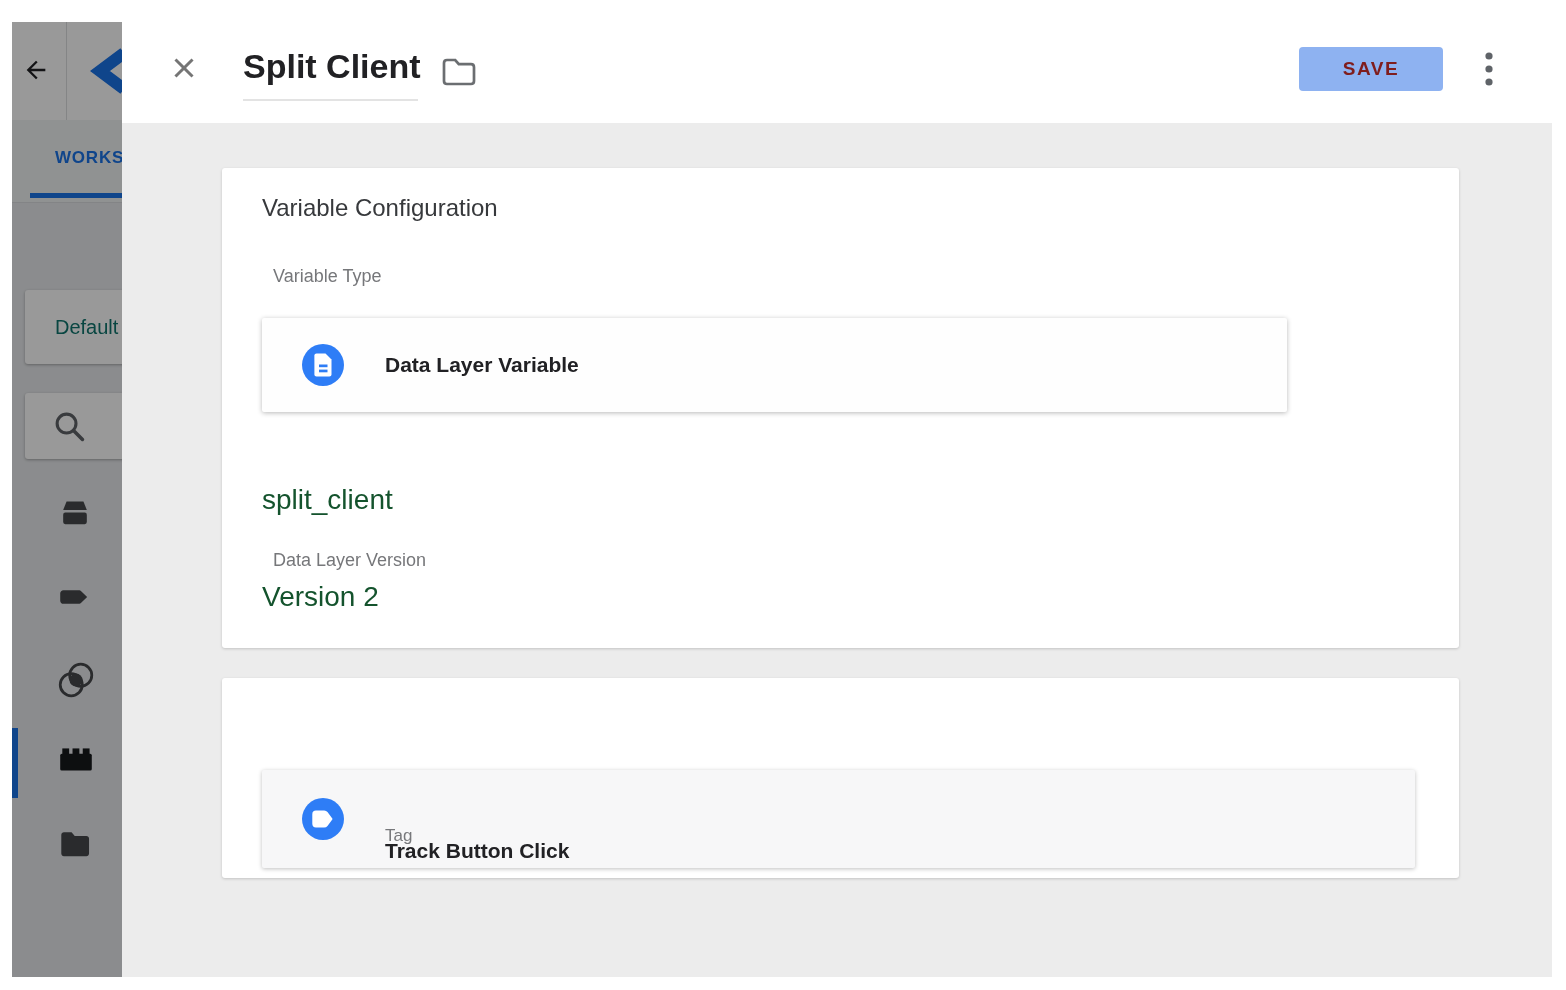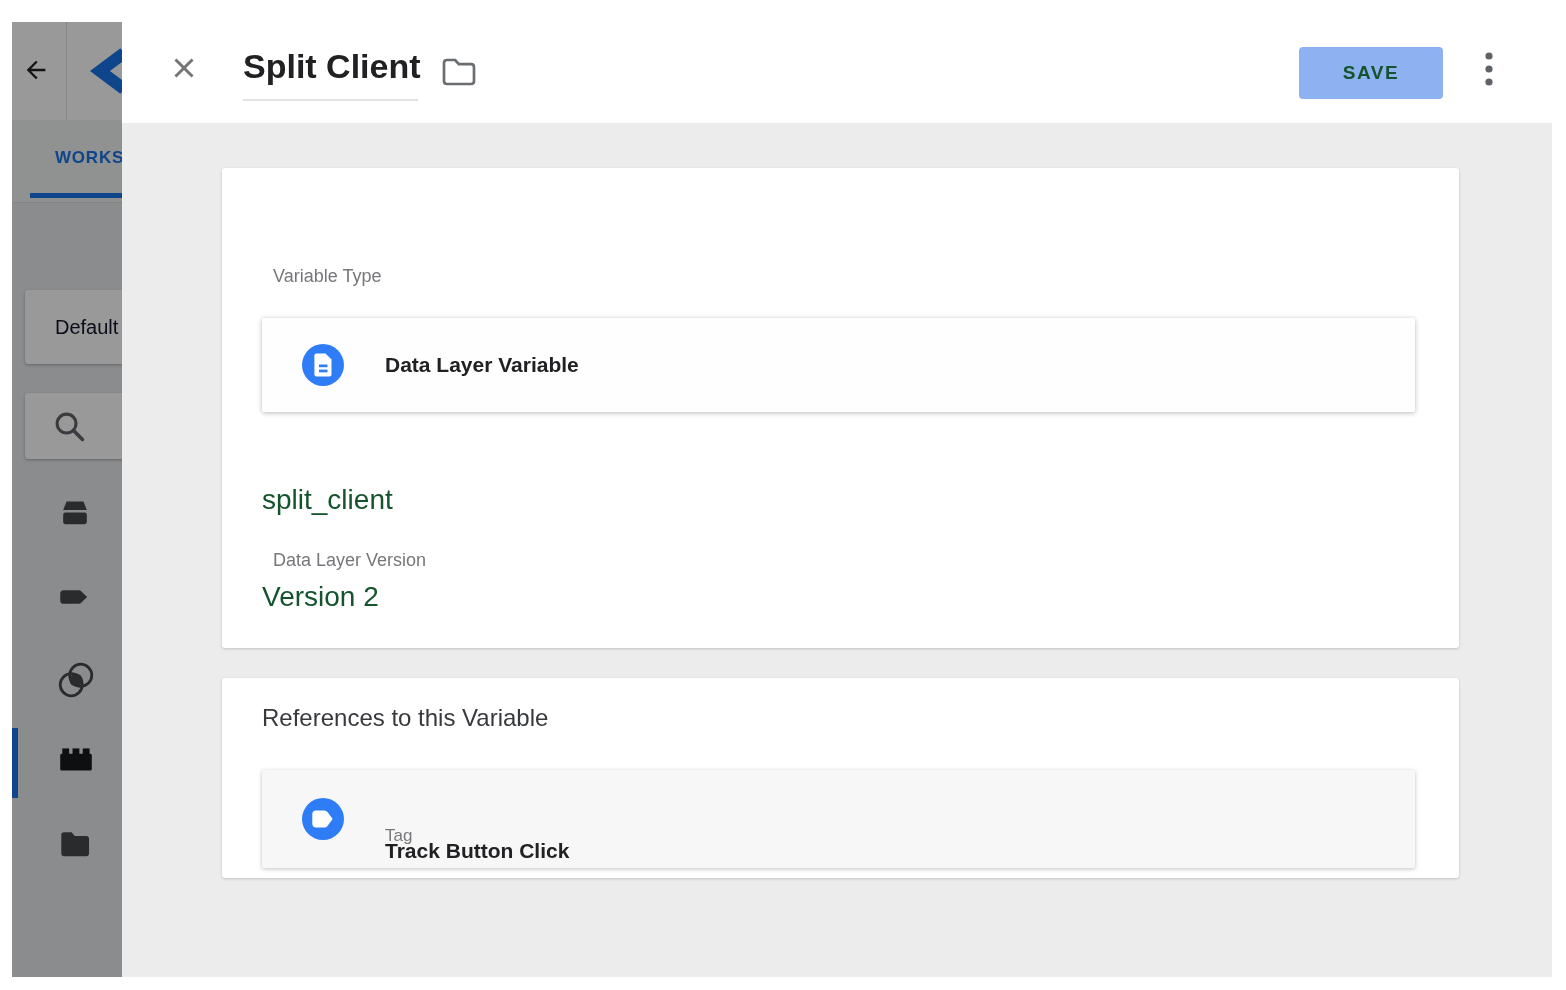--- a/index.html
+++ b/index.html
@@ -14,48 +14,48 @@
   .u-toolbar { position:absolute; left:0; top:0; width:100%; height:98px; background:#fff; }
   .back-btn { position:absolute; left:10px; top:34px; width:28px; height:28px; }
   .u-divider { position:absolute; left:54px; top:0; width:1px; height:98px; background:#dcdee0; }
   .gtm-logo { position:absolute; left:78px; top:26px; width:48px; height:46px; }
   .u-tabs { position:absolute; left:0; top:98px; width:100%; height:83px; background:#f1f3f4; border-bottom:1px solid #dadce0; }
   .u-tab-label { position:absolute; left:43px; top:28px; font-size:17px; font-weight:bold; letter-spacing:.8px; color:#1a73e8; white-space:nowrap; }
   .u-tab-underline { position:absolute; left:18px; top:73px; width:200px; height:5px; background:#1a73e8; }
   .u-current { position:absolute; left:43px; top:238px; font-size:17px; color:#5f6368; white-space:nowrap;margin-top:48px; }
   .u-card { position:absolute; background:#fff; border-radius:3px; box-shadow:0 1px 3px rgba(0,0,0,.3); }
   .u-workspace { left:13px; top:268px; width:150px; height:74px; }
-  .u-workspace span { position:absolute; left:30px; top:0; line-height:74px; font-size:20px; color:#0f172a; white-space:nowrap; }
+  .u-workspace span { position:absolute; left:30px; top:0; line-height:74px; font-size:20px; color:#0f766e; white-space:nowrap; }
   .u-search { left:13px; top:371px; width:150px; height:66px; }
   .u-search svg { position:absolute; left:28px; top:17px; }
   .u-nav-item { position:absolute; left:44px; width:40px; height:40px; }
   .u-active-bar { position:absolute; left:0; top:706px; width:6px; height:70px; background:#1a73e8; }
   .scrim { position:absolute; inset:0; background:rgba(0,0,0,.40); z-index:5; }
 
   
   .editor { position:absolute; left:122px; top:0; width:1430px; height:977px; background:#ececec; z-index:10;padding-left:44px; }
   .e-header { position:absolute; left:0; top:0; width:100%; height:123px; background:#fff; }
   .close-btn { position:absolute; left:46px; top:52px; width:32px; height:32px; cursor:pointer; }
   .e-title { position:absolute; left:121px; top:47px; font-size:34px; font-weight:bold; color:#212124; white-space:nowrap; }
   .e-title-underline { position:absolute; left:121px; top:99px; width:175px; height:2px; background:#e3e3e3; }
   .hdr-folder-btn { position:absolute; left:318px; top:56px; width:38px; height:32px; }
-  .save-btn { position:absolute; left:1177px; top:47px; width:144px; height:52px; background:#8eb2f1; border:none; border-radius:4px;
-              color:#14532d; font-family:inherit; font-size:19px; font-weight:600; letter-spacing:1.5px; cursor:pointer; }
+  .save-btn { position:absolute; left:1177px; top:47px; width:144px; height:44px; background:#8eb2f1; border:none; border-radius:4px;
+              color:#7f1d1d; font-family:inherit; font-size:19px; font-weight:600; letter-spacing:1.5px; cursor:pointer; }
   .kebab-btn { position:absolute; left:1352px; top:48px; width:30px; height:46px; display:flex; align-items:center; justify-content:center; }
 
   .card { position:absolute; left:100px; width:1237px; background:#fff; border-radius:3px; box-shadow:0 1px 3px rgba(0,0,0,.18); }
   .card-config { top:168px; height:480px; }
   .card-refs { top:678px; height:200px; }
   .card-heading { position:absolute; left:40px; top:26px; font-size:24px; color:#37393c; }
   .field-label { position:absolute; left:40px; font-size:18px; color:#76777a; display:flex; align-items:center; gap:12px;margin-left:11px; }
   .field-value { position:absolute; left:40px; font-size:28px; color:#14532d; }
   .help-chip { display:inline-flex; width:26px; height:26px; border:1px solid #cbcbcb; border-radius:3px; background:#fafafa;
                align-items:center; justify-content:center; font-size:15px; color:#75767a; }
 
-  .type-row { position:absolute; left:40px; top:150px; width:1153px; height:94px; background:#fefefe; border-radius:2px;
+  .type-row { position:absolute; left:40px; top:150px; width:1025px; height:94px; background:#fefefe; border-radius:2px;
               box-shadow:0 1px 5px rgba(0,0,0,.28); cursor:pointer; }
   .ref-row  { position:absolute; left:40px; top:92px;  width:1153px; height:98px; background:#f7f7f8; border-radius:2px;
               box-shadow:0 1px 4px rgba(0,0,0,.25); cursor:pointer; }
   .row-icon { position:absolute; left:40px; width:42px; height:42px; }
   .type-row .row-icon { top:26px; }
   .ref-row  .row-icon { top:28px; }
   .type-row .row-title { position:absolute; left:123px; top:0; line-height:94px; font-size:21px; font-weight:bold; color:#212124; }
   .ref-row  .row-title { position:absolute; left:123px; top:27px; font-size:21px; font-weight:bold; color:#212124;margin-top:42px; }
   .ref-row  .row-sub   { position:absolute; left:123px; top:56px; font-size:17px; color:#77787b; }
 </style>
@@ -172,20 +172,21 @@
           <svg width="10" height="38" viewBox="0 0 10 38">
             <circle cx="5" cy="6" r="3.6" fill="#5f6368"></circle>
             <circle cx="5" cy="19" r="3.6" fill="#5f6368"></circle>
             <circle cx="5" cy="32" r="3.6" fill="#5f6368"></circle>
           </svg>
         </span>
       </div>
     </div>
 
     <div class="card card-config">
+      <div class="card-heading">Variable Configuration</div>
 
       <div class="field-label" style="top:98px">Variable Type</div>
 
       <div class="type-row">
         <span class="row-icon">
           <svg width="42" height="42" viewBox="0 0 42 42">
             <circle cx="21" cy="21" r="21" fill="#2e7df6"></circle>
             <path d="M14.5 9.5 h9 l6 6 v15 c0 1.2-.95 2-2.1 2 h-12.9 c-1.15 0-2.1-.8-2.1-2 v-19 c0-1.2 .95-2 2.1-2 z" fill="#ffffff"></path>
             <rect x="17" y="20.5" width="8.5" height="2.7" fill="#2e7df6"></rect>
             <rect x="17" y="25.6" width="8.5" height="2.7" fill="#2e7df6"></rect>
@@ -194,21 +195,20 @@
         <span class="row-title">Data Layer Variable</span>
       </div>
 
       <div class="field-value" style="top:316px">split_client</div>
 
       <div class="field-label" style="top:382px">Data Layer Version</div>
       <div class="field-value" style="top:413px">Version 2</div>
     </div>
 
     <div class="card card-refs">
-      <div class="card-heading">References to this Variable</div>
 
       <div class="ref-row">
         <span class="row-icon">
           <svg width="42" height="42" viewBox="0 0 42 42">
             <circle cx="21" cy="21" r="21" fill="#2e7df6"></circle>
             <path d="M14 13.5 h8.2 c1 0 1.9 .45 2.5 1.2 l4.8 6.3 -4.8 6.3 c-.6 .75 -1.5 1.2 -2.5 1.2 H14 c-1.5 0 -2.7 -1.2 -2.7 -2.7 v-9.6 c0 -1.5 1.2 -2.7 2.7 -2.7 z" fill="#ffffff" stroke="#ffffff" stroke-width="2" stroke-linejoin="round"></path>
           </svg>
         </span>
         <span class="row-title">Track Button Click</span>
         <span class="row-sub">Tag</span>

